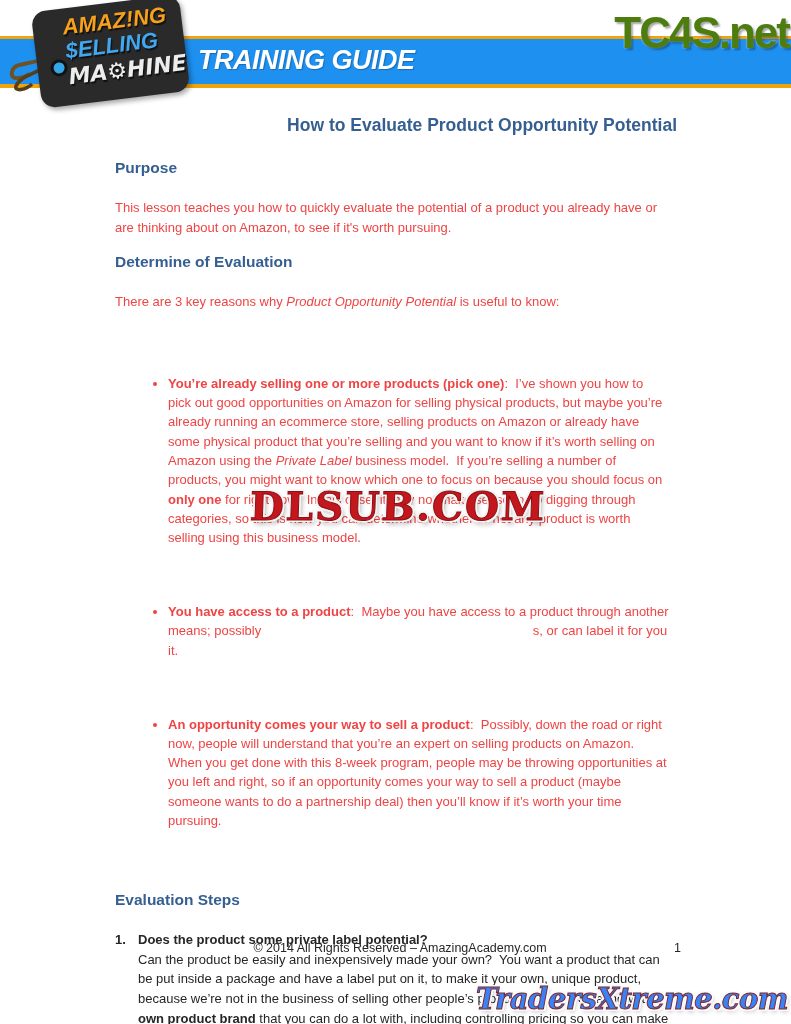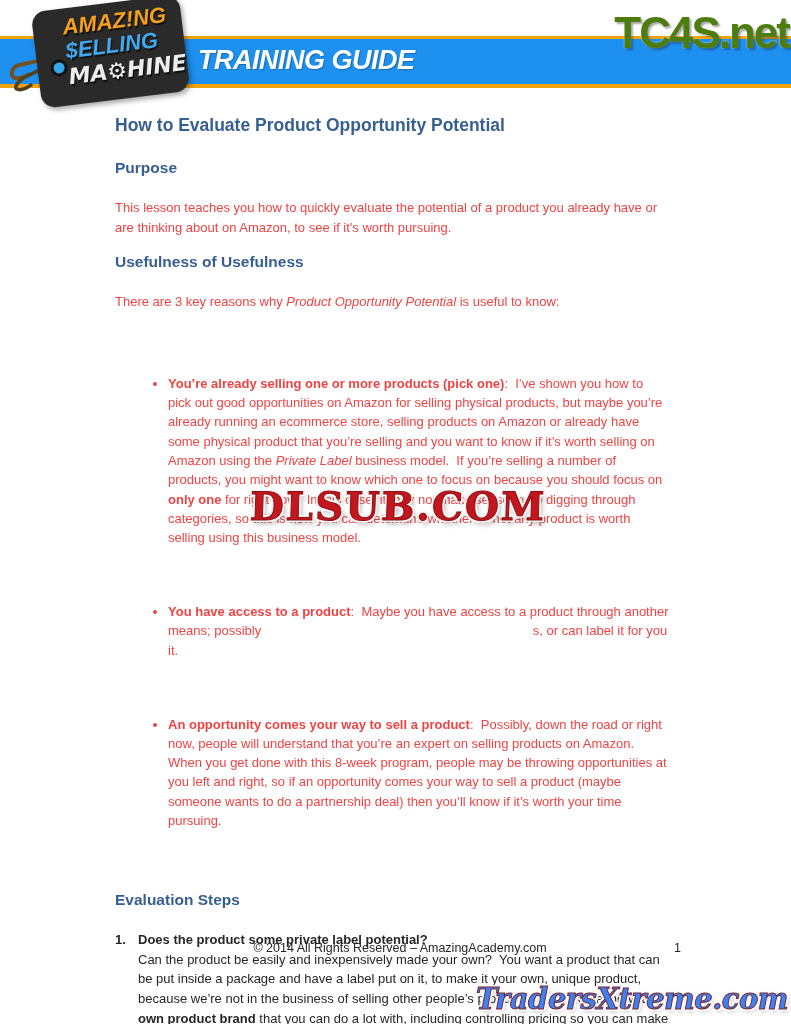--- a/index.html
+++ b/index.html
@@ -55,21 +55,21 @@
   .wm-traders{
     position:absolute;right:3px;top:982px;z-index:6;white-space:nowrap;
     font-family:"DejaVu Serif",serif;font-weight:bold;font-size:29px;letter-spacing:-0.5px;
     color:#3b82f6;-webkit-text-stroke:1px #79272E;
     text-shadow:-2px -2px 0 #FAFAFA,2px -2px 0 #FAFAFA,-2px 2px 0 #FAFAFA,2px 2px 0 #FAFAFA,2px 3px 4px rgba(0,0,0,0.25);
     font-style:italic;
   }
   
   .content{position:absolute;left:115px;top:108px;width:562px;z-index:4;}
   h1.doc-title{
-    margin:8px 0 24px 0;font-size:17.5px;font-weight:bold;color:#365F91;line-height:1.1;
+    margin:8px 0 24px 0;font-size:17.5px;font-weight:bold;color:#365F91;line-height:1.1;text-align:right;
   }
   h2.doc-h2{
     margin:0 0 22px 0;font-size:15.5px;font-weight:bold;color:#365F91;line-height:1.1;
   }
   .doc-text{
     font-size:13px;line-height:19.3px;color:#ef4444;white-space:pre-wrap;
   }
   p.doc-text{margin:0 0 16px 0;}
   .sp-after-usefulness{margin-bottom:16px;}
   ul.bullets{
@@ -111,21 +111,21 @@
 </div>
 
 <div class="wm-tc4s">TC4S.net</div>
 
 <div class="content">
   <h1 class="doc-title">How to Evaluate Product Opportunity Potential</h1>
 
   <h2 class="doc-h2">Purpose</h2>
   <p class="doc-text">This lesson teaches you how to quickly evaluate the potential of a product you already have or are thinking about on Amazon, to see if it's worth pursuing.</p>
 
-  <h2 class="doc-h2">Usefulness of Usefulness</h2>
+  <h2 class="doc-h2">Determine of Evaluation</h2>
   <p class="doc-text sp-after-usefulness"><span>There are 3 key reasons why </span><span class="i">Product Opportunity Potential</span><span> is useful to know:</span></p>
 
   <ul class="bullets doc-text">
     <li><span class="b">You’re already selling one or more products (pick one)</span><span>:  I’ve shown you how to pick out good opportunities on Amazon for selling physical products, but maybe you’re already running an ecommerce store, selling products on Amazon or already have some physical product that you’re selling and you want to know if it’s worth selling on Amazon using the </span><span class="i">Private Label</span><span> business model.  If you’re selling a number of products, you might want to know which one to focus on because you should focus on </span><span class="b">only one</span><span> for right now.  In this case, it may not make sense to go digging through categories, so this is how you can determine whether or not any product is worth selling using this business model.</span></li>
     <li><span class="b">You have access to a product</span><span>:  Maybe you have access to a product through another means; possibly </span><span class="wm-gap"></span><span>s, or can label it for you it.</span></li>
     <li><span class="b">An opportunity comes your way to sell a product</span><span>:  Possibly, down the road or right now, people will understand that you’re an expert on selling products on Amazon. When you get done with this 8-week program, people may be throwing opportunities at you left and right, so if an opportunity comes your way to sell a product (maybe someone wants to do a partnership deal) then you’ll know if it’s worth your time pursuing.</span></li>
   </ul>
 
   <h2 class="doc-h2">Evaluation Steps</h2>
   <ol class="steps">

